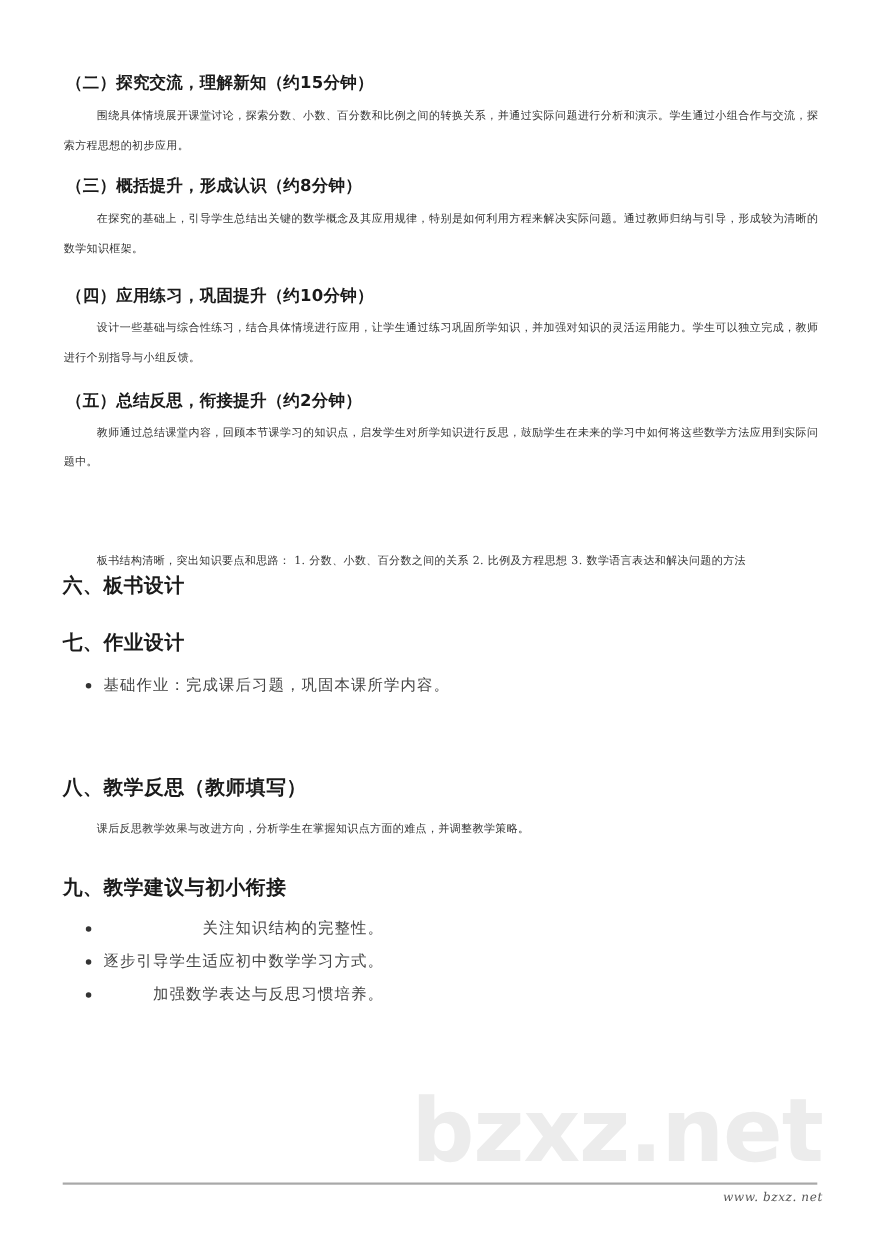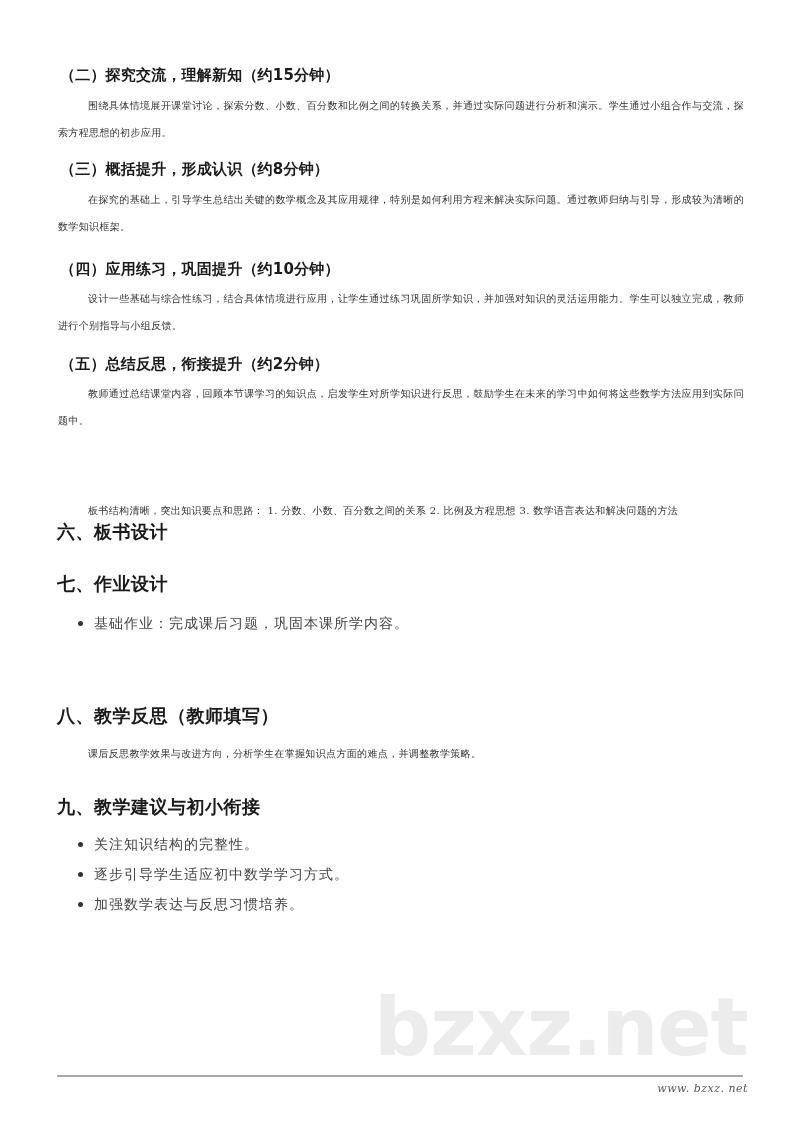--- a/index.html
+++ b/index.html
@@ -20,21 +20,21 @@
       font-family: "DejaVu Sans", "Liberation Sans", sans-serif;
       font-weight: bold; font-size: 18px; color: #1a1a1a; letter-spacing: 0.5px;
       white-space: nowrap;
     }
     .para {
       position: absolute; left: 58px; width: 686px;
       font-size: 10px; line-height: 27px; color: #333;
       text-indent: 30px; text-align: justify; letter-spacing: 0.35px;
     }
     .bullets {
-      position: absolute; left: 78px; margin: 0; padding: 0; list-style: none;
+      position: absolute; left: 78px; margin: 0; padding: 0; list-style: none; text-align: right;
     }
     .bullets li {
       position: relative; padding-left: 16px;
       font-family: "DejaVu Sans", "Liberation Sans", sans-serif;
       font-size: 14px; line-height: 30px; color: #444; letter-spacing: 1px;
       white-space: nowrap;
     }
     .bullets li .dot {
       position: absolute; left: 0; top: 13px; width: 5px; height: 5px;
       border-radius: 50%; background: #333;

